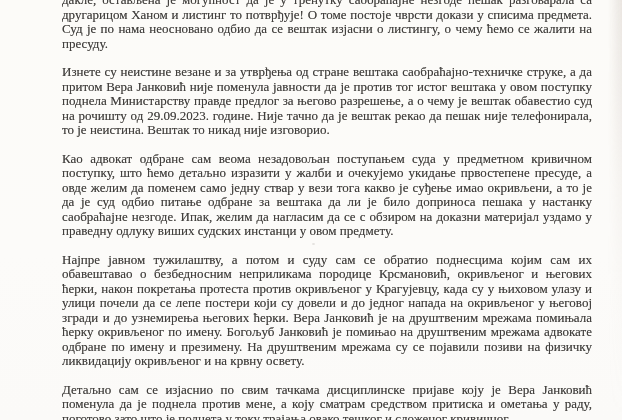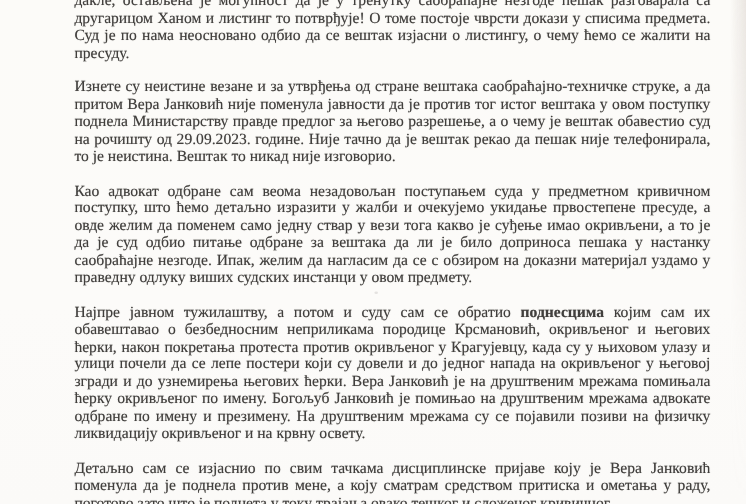--- a/index.html
+++ b/index.html
@@ -27,21 +27,21 @@
     line-height: 14.5px;
     text-align: justify;
     color: #413f3d;
     text-shadow: 0 0 0.6px rgba(65, 63, 61, 0.55);
   }
   .para {
     margin: 0 0 14px 0;
     padding: 0;
   }
   .para strong {
-    font-weight: bold;
+    font-weight: normal;
   }
   .edge-shade {
     position: absolute;
     top: 0;
     right: 0;
     width: 14px;
     height: 420px;
     background: linear-gradient(to left, rgba(196, 184, 176, 0.32), rgba(196, 184, 176, 0));
     -webkit-mask-image: linear-gradient(180deg, #000 0%, rgba(0,0,0,0.35) 45%, rgba(0,0,0,0.08) 75%, transparent 100%);
     mask-image: linear-gradient(180deg, #000 0%, rgba(0,0,0,0.35) 45%, rgba(0,0,0,0.08) 75%, transparent 100%);

